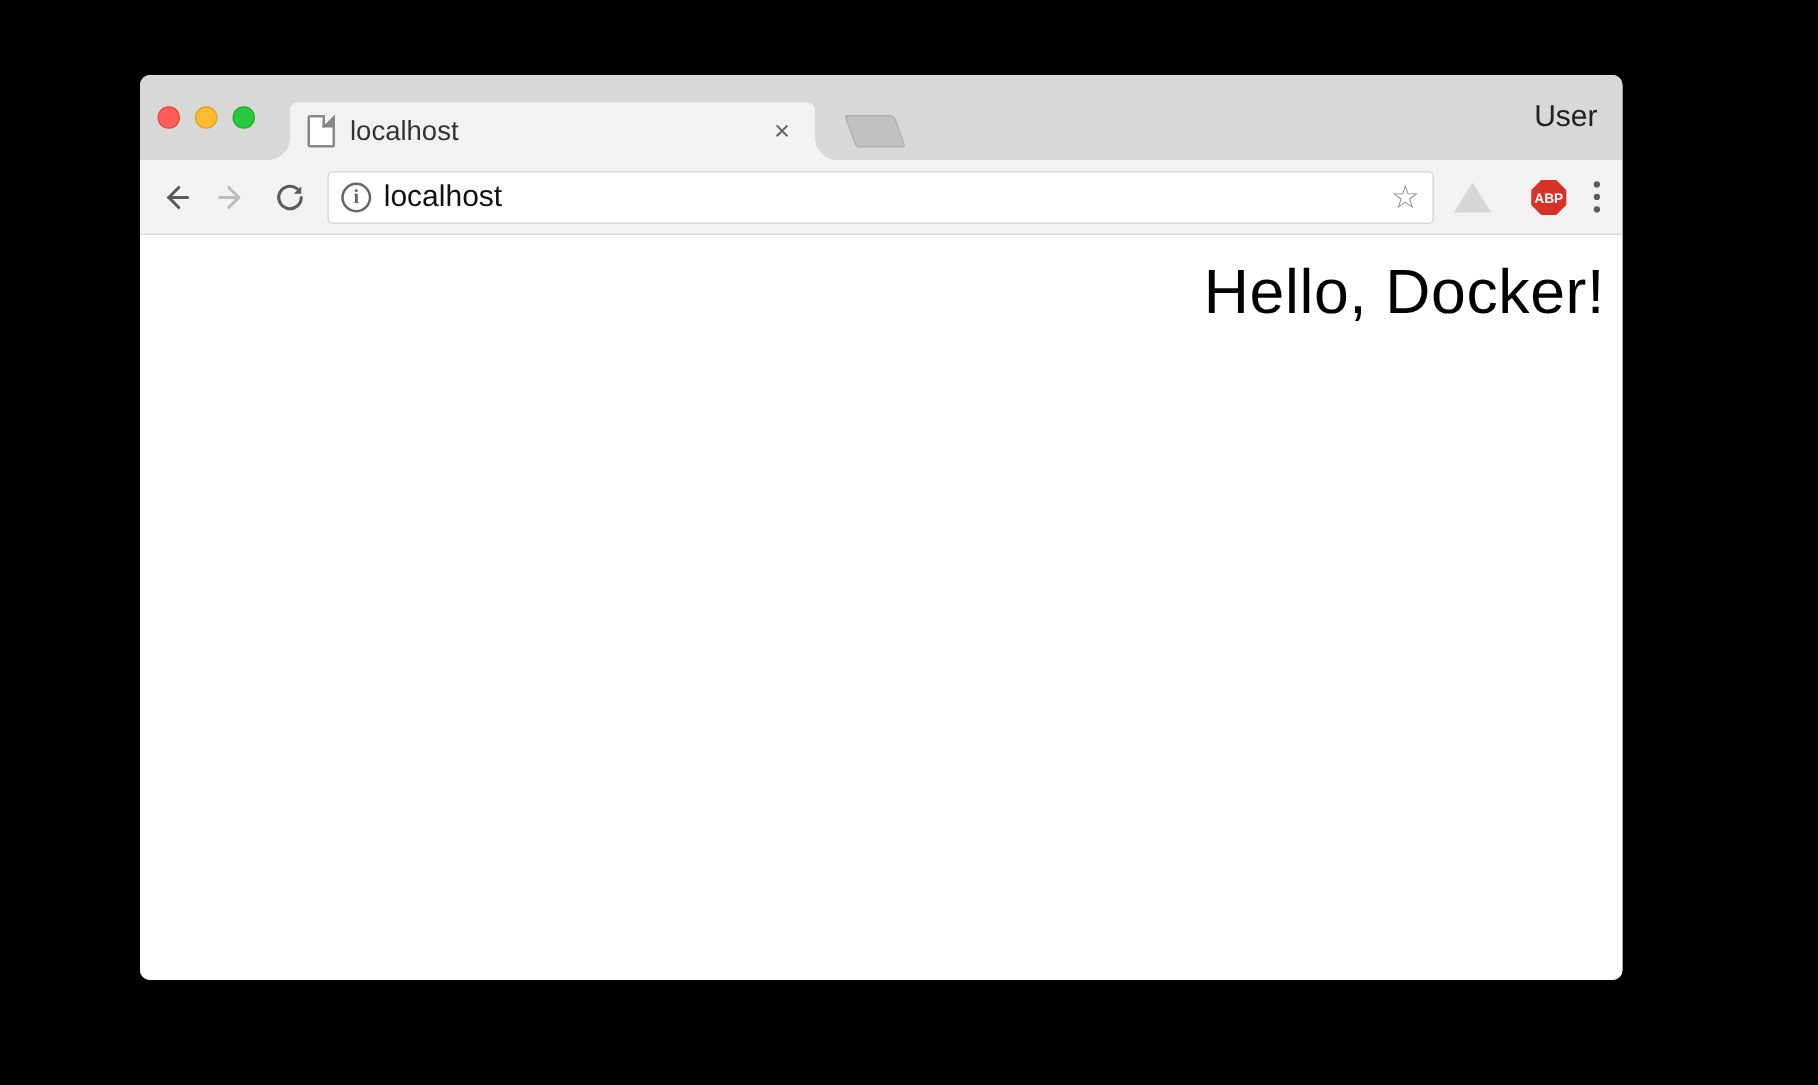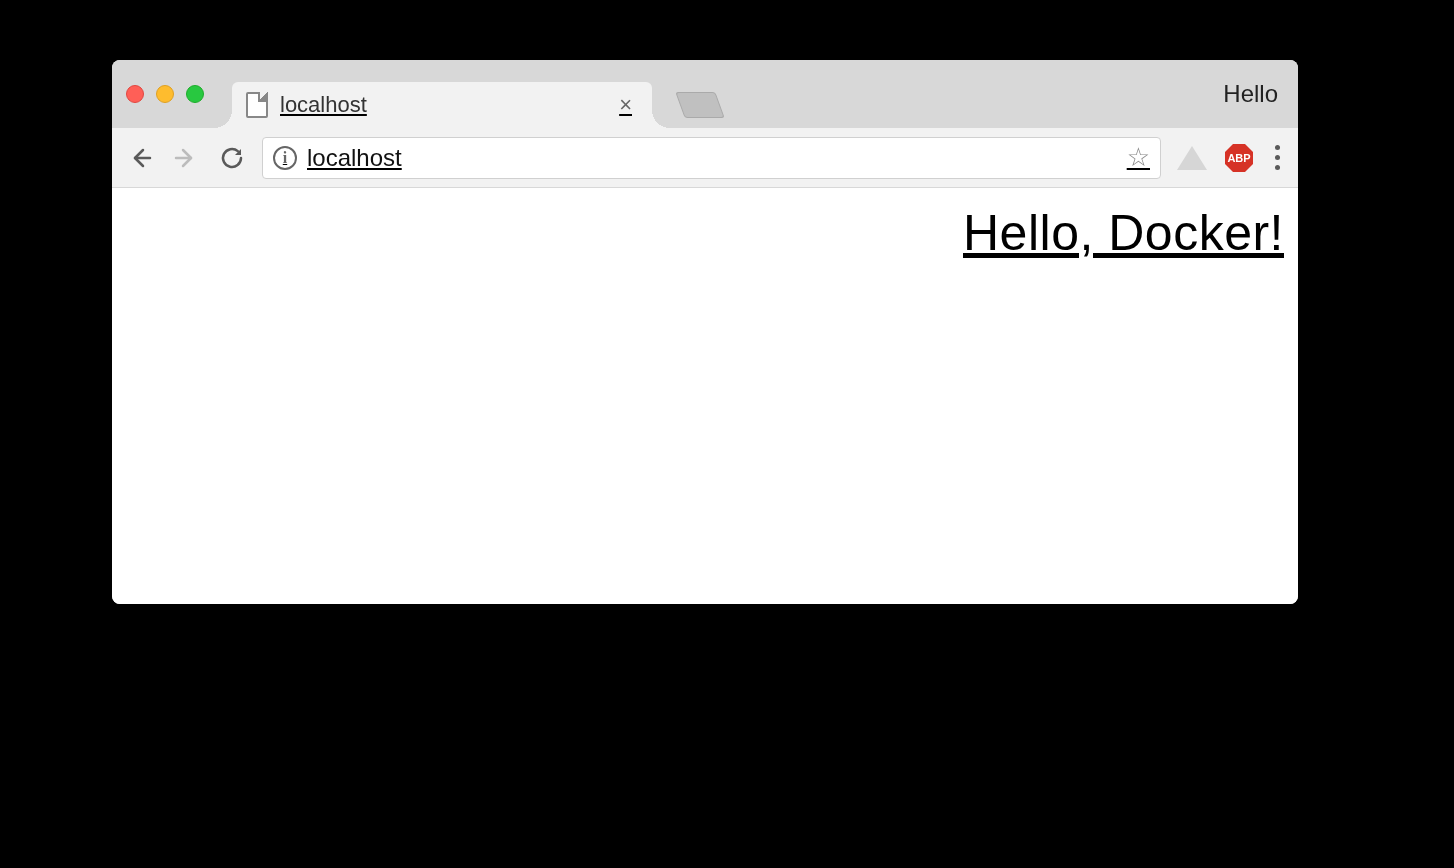--- a/index.html
+++ b/index.html
@@ -8,28 +8,27 @@
       width: 1454px;
       height: 868px;
       font-family: -apple-system, BlinkMacSystemFont, "Helvetica Neue", Arial, sans-serif;
       overflow: hidden;
     }
     .browser-window {
       position: absolute;
       left: 112px;
       top: 60px;
       width: 1186px;
-      height: 544px;
+      height: 724px;
       background: #fff;
       border-radius: 8px;
       box-shadow: 0 20px 60px rgba(0,0,0,0.5);
       overflow: hidden;
       display: flex;
       flex-direction: column;
-      text-decoration: underline;
     }
     
     .tab-strip {
       height: 68px;
       background: #d8d8d8;
       display: flex;
       align-items: center;
       position: relative;
       padding-left: 14px;
     }
@@ -151,21 +150,21 @@
     }
     .star-icon { color: #8a8a8a; font-size: 26px; }
     .ext-drive {
       width: 0; height: 0;
       border-left: 15px solid transparent;
       border-right: 15px solid transparent;
       border-bottom: 24px solid #d6d6d6;
       margin: 0 2px;
     }
     .ext-abp {
-      width: 32px; height: 32px;
+      width: 32px; height: 32px; margin-left: 14px;
     }
     .ext-abp svg { width: 100%; height: 100%; }
     .dots {
       display: flex; flex-direction: column; gap: 5px;
       padding: 0 6px;
     }
     .dots span {
       width: 5px; height: 5px; border-radius: 50%; background: #5a5a5a;
     }
     
@@ -196,21 +195,21 @@
     </div>
 
     <div class="tab">
       <span class="favicon"></span>
       <span class="tab-title">localhost</span>
       <span class="tab-close">×</span>
     </div>
 
     <div class="new-tab"></div>
 
-    <div class="user-label">Hello</div>
+    <div class="user-label">User</div>
   </div>
 
   <div class="toolbar">
     <div class="nav-btn">
       <svg width="24" height="24" viewBox="0 0 24 24" fill="none" stroke="currentColor" stroke-width="2.5" stroke-linecap="round" stroke-linejoin="round">
           <polyline points="15 4 7 12 15 20"></polyline>
           <line x1="7" y1="12" x2="22" y2="12"></line>
         </svg>
     </div>
     <div class="nav-btn disabled">

